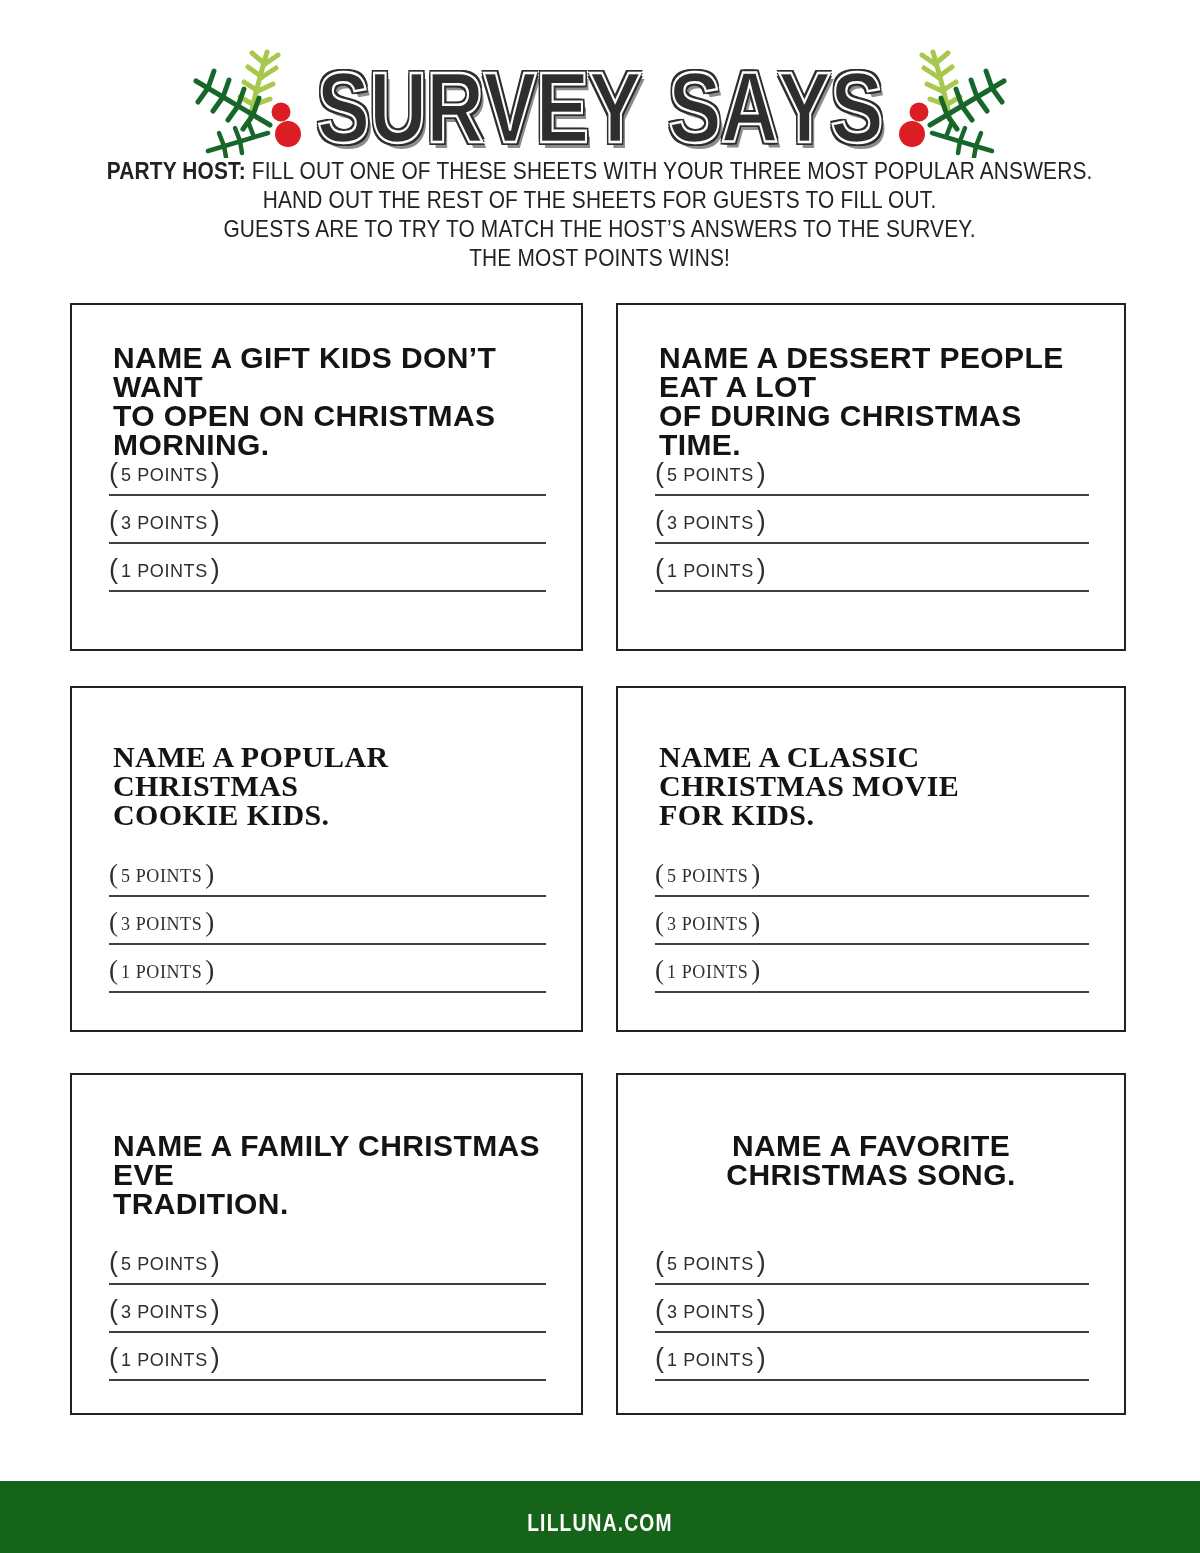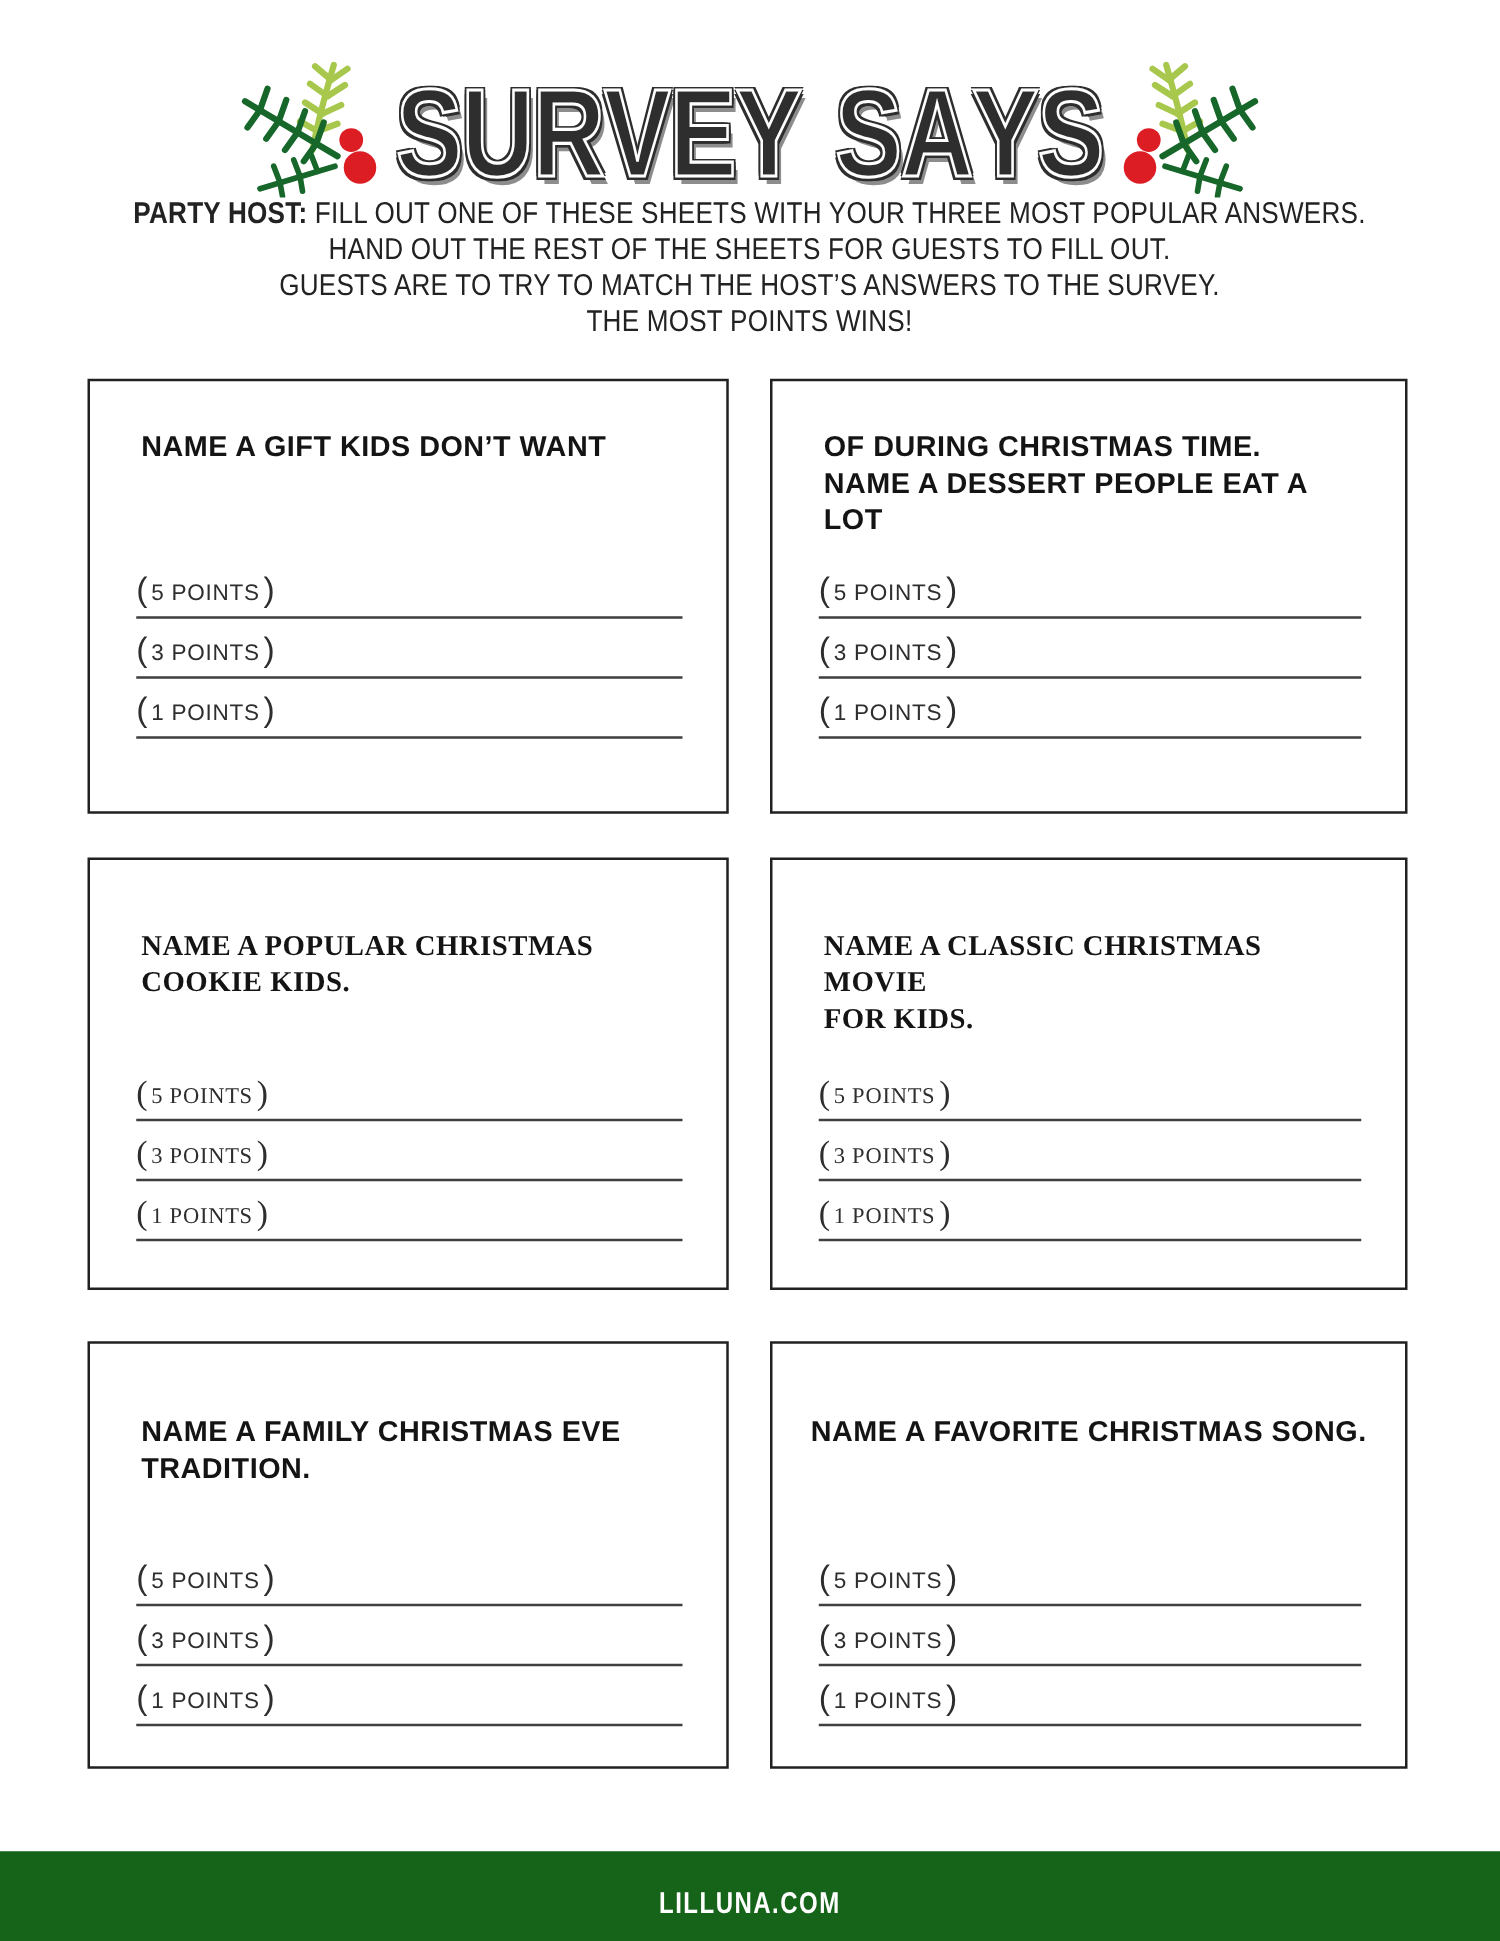--- a/index.html
+++ b/index.html
@@ -98,21 +98,21 @@
     border: 2px solid #212121;
     display: flex;
     flex-direction: column;
   }
   .box:nth-child(2) { width: 510px; }
   .row1 .box { height: 348px; padding-top: 38px; }
   .row2 .box { height: 346px; padding-top: 54px; font-family: Liberation Serif, serif; }
   .row3 .box { height: 342px; padding-top: 56px; }
 
   .q-title {
-    font-size: 23px;
+    font-size: 30px;
     font-weight: 700;
     line-height: 29px;
     letter-spacing: 0.4px;
     color: #141414;
     padding: 0 30px 0 41px;
   }
   .q-title div:empty { display: none; }
   .row3 .box:nth-child(2) .q-title { text-align: center; padding: 0 24px; }
 
   .points {
@@ -255,31 +255,32 @@
       <div>THE MOST POINTS WINS!</div>
     </div>
   </div>
 
   <div class="boxes">
 
     <div class="row row1">
       <div class="box">
         <div class="q-title">
           <div>NAME A GIFT KIDS DON’T WANT</div>
-        </div>
-        <div class="points">
-          <div class="prow"><span class="paren">(</span><span class="plabel">5 POINTS</span><span class="paren">)</span></div>
-          <div class="prow"><span class="paren">(</span><span class="plabel">3 POINTS</span><span class="paren">)</span></div>
-          <div class="prow"><span class="paren">(</span><span class="plabel">1 POINTS</span><span class="paren">)</span></div>
-        </div>
-      </div>
-      <div class="box">
-        <div class="q-title">
+          <div>TO OPEN ON CHRISTMAS MORNING.</div>
+        </div>
+        <div class="points">
+          <div class="prow"><span class="paren">(</span><span class="plabel">5 POINTS</span><span class="paren">)</span></div>
+          <div class="prow"><span class="paren">(</span><span class="plabel">3 POINTS</span><span class="paren">)</span></div>
+          <div class="prow"><span class="paren">(</span><span class="plabel">1 POINTS</span><span class="paren">)</span></div>
+        </div>
+      </div>
+      <div class="box">
+        <div class="q-title">
+          <div>NAME A DESSERT PEOPLE EAT A LOT</div>
           <div>OF DURING CHRISTMAS TIME.</div>
-          <div>NAME A DESSERT PEOPLE EAT A LOT</div>
         </div>
         <div class="points">
           <div class="prow"><span class="paren">(</span><span class="plabel">5 POINTS</span><span class="paren">)</span></div>
           <div class="prow"><span class="paren">(</span><span class="plabel">3 POINTS</span><span class="paren">)</span></div>
           <div class="prow"><span class="paren">(</span><span class="plabel">1 POINTS</span><span class="paren">)</span></div>
         </div>
       </div>
     </div>
 
     <div class="row row2">

